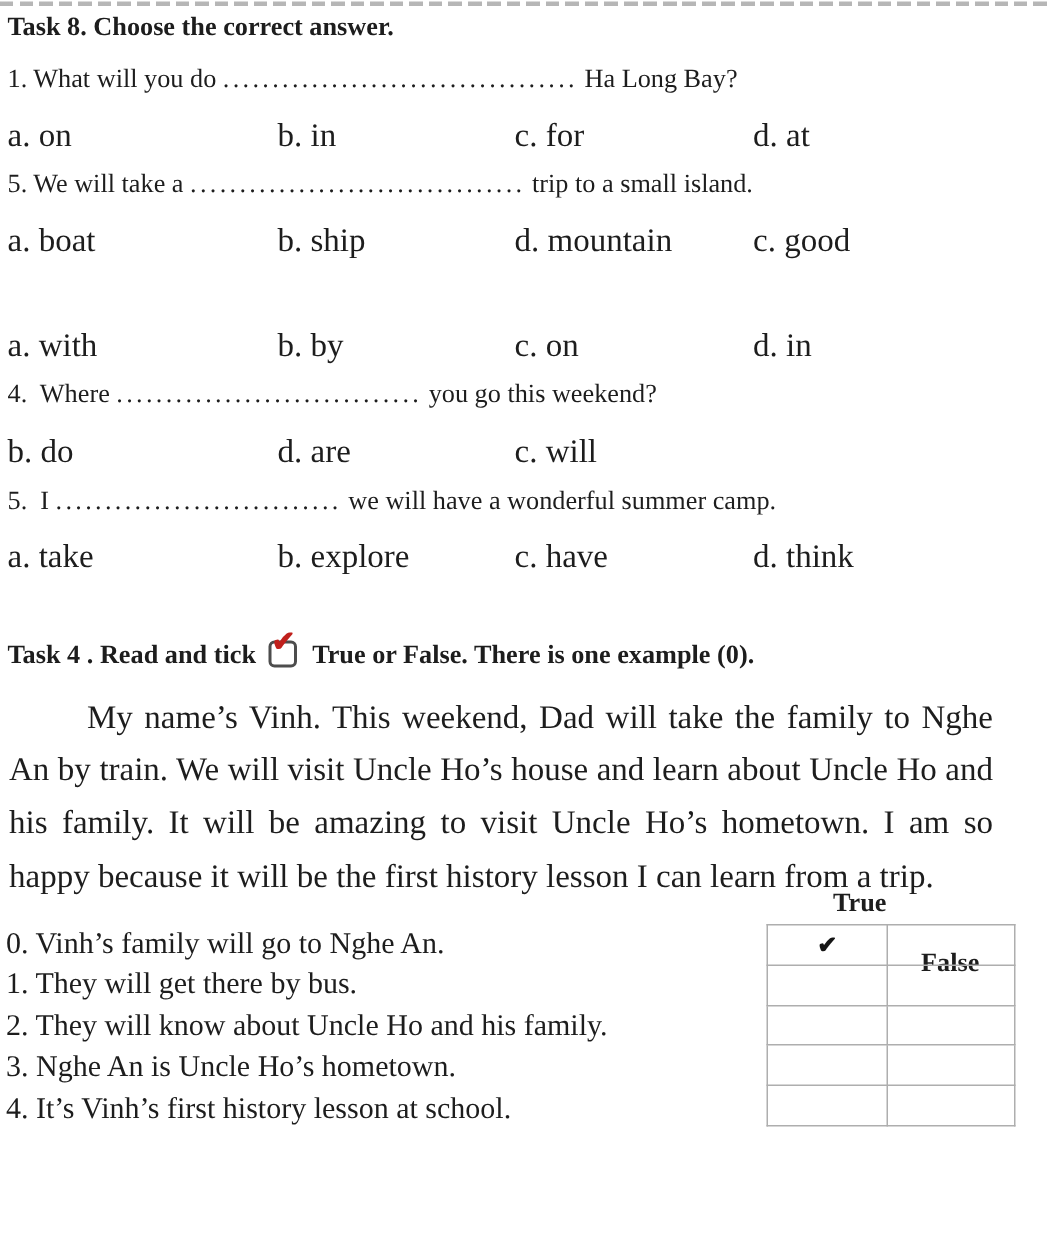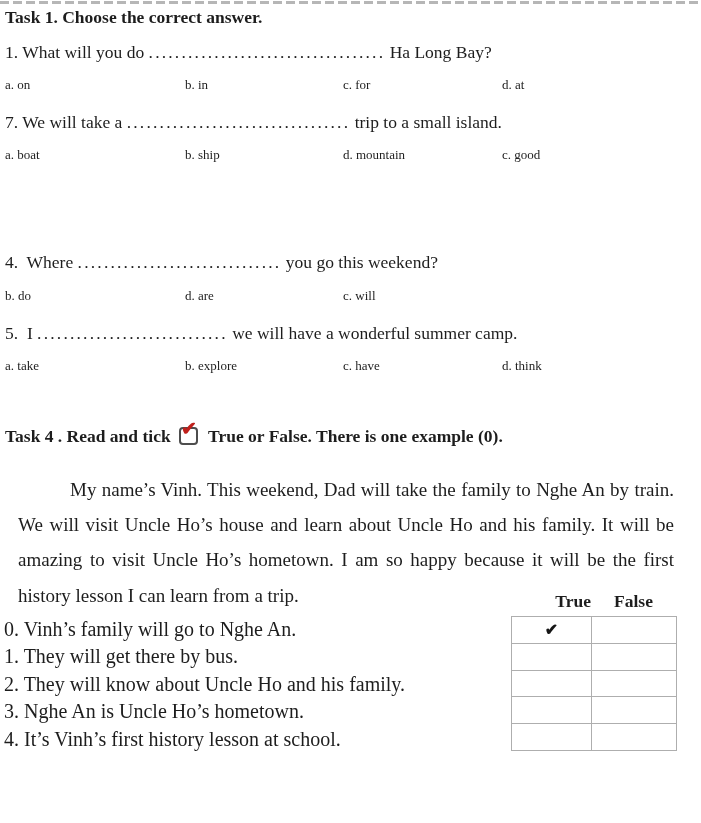--- a/index.html
+++ b/index.html
@@ -10,78 +10,84 @@
   }
   .top-dash{
     position:absolute;top:1px;left:0;width:701px;height:3px;
     background:repeating-linear-gradient(90deg,#9e9e9e 0 9px,transparent 9px 13px);
     opacity:.75;
   }
   .t3-head{position:absolute;left:5px;top:7px;font-weight:bold;font-size:17.5px;white-space:pre-wrap;}
   .qline{position:absolute;left:5px;font-size:17.5px;white-space:pre-wrap;}
   .dots{letter-spacing:2.2px;}
   .opts{
-    position:absolute;left:5px;width:692px;font-size:13px;
+    position:absolute;left:5px;width:692px;font-size:22px;
     display:grid;grid-template-columns:180px 158px 159px auto;
   }
   .t4-head{position:absolute;left:5px;top:426px;font-weight:bold;font-size:17.5px;white-space:pre-wrap;}
   .checkbox{
     display:inline-block;position:relative;width:15px;height:14px;
     border:2px solid #4d4d4d;border-radius:4px;margin:0 6px 0 4px;vertical-align:-3px;
   }
   .checkbox .tick{
     position:absolute;left:0px;top:-10px;color:#c0201c;
     font-size:19px;font-weight:bold;line-height:1;
   }
   .reading{
-    position:absolute;left:2px;top:456px;width:656px;margin:16px;
-    font-size:19px;line-height:35.2px;text-align:justify;text-indent:52px;
+    position:absolute;left:2px;top:456px;width:656px;margin:4px;
+    font-size:22px;line-height:35.2px;text-align:justify;text-indent:52px;
   }
   .tf-headers{
     position:absolute;left:511px;top:591px;width:165px;display:flex;
     font-weight:bold;font-size:17.5px;
   }
   .tf-headers .hd-true{width:80px;text-align:right;}
-  .tf-headers .hd-false{flex:1;text-align:center;}
+  .tf-headers .hd-false{flex:1;text-align:center;margin-top:40px;}
   .tf-table{position:absolute;left:511px;top:616px;border-collapse:collapse;}
   .tf-table td{
     border:1px solid #aeaeae;height:25.8px;padding:0;
     text-align:center;vertical-align:middle;
     font-size:16px;font-weight:bold;color:#151515;
   }
   .tf-table td.c-true{width:79px;}
   .tf-table td.c-false{width:84px;}
   .statements{position:absolute;left:4px;top:616px;font-size:20px;}
   .statements .stmt{height:27.4px;line-height:27.4px;white-space:pre;}
 </style>
 </head>
 <body>
 
 <div class="page">
 
   <div class="top-dash"></div>
 
-  <div class="t3-head">Task 1. Choose the correct answer.</div>
+  <div class="t3-head">Task 8. Choose the correct answer.</div>
 
   <div class="qline" style="top:42px"><span>1. What will you do </span><span class="dots">....................................</span><span> Ha Long Bay?</span></div>
   <div class="opts" style="top:77px">
     <span>a. on</span>
     <span>b. in</span>
     <span>c. for</span>
     <span>d. at</span>
   </div>
 
-  <div class="qline" style="top:112px"><span>7. We will take a </span><span class="dots">..................................</span><span> trip to a small island.</span></div>
+  <div class="qline" style="top:112px"><span>5. We will take a </span><span class="dots">..................................</span><span> trip to a small island.</span></div>
   <div class="opts" style="top:147px">
     <span>a. boat</span>
     <span>b. ship</span>
     <span>d. mountain</span>
     <span>c. good</span>
   </div>
 
+  <div class="opts" style="top:217px">
+    <span>a. with</span>
+    <span>b. by</span>
+    <span>c. on</span>
+    <span>d. in</span>
+  </div>
 
   <div class="qline" style="top:252px"><span>4.  Where </span><span class="dots">...............................</span><span> you go this weekend?</span></div>
   <div class="opts" style="top:288px">
     <span>b. do</span>
     <span>d. are</span>
     <span>c. will</span>
   </div>
 
   <div class="qline" style="top:323px"><span>5.  I </span><span class="dots">.............................</span><span> we will have a wonderful summer camp.</span></div>
   <div class="opts" style="top:358px">

